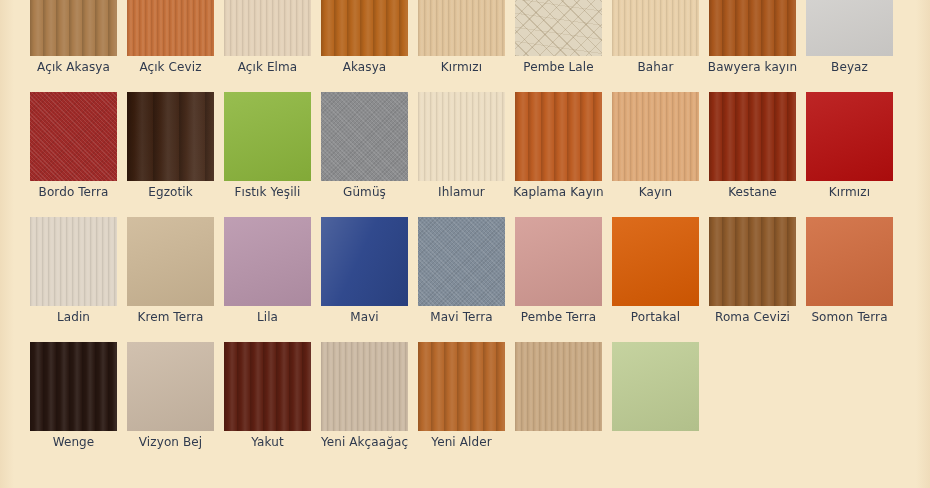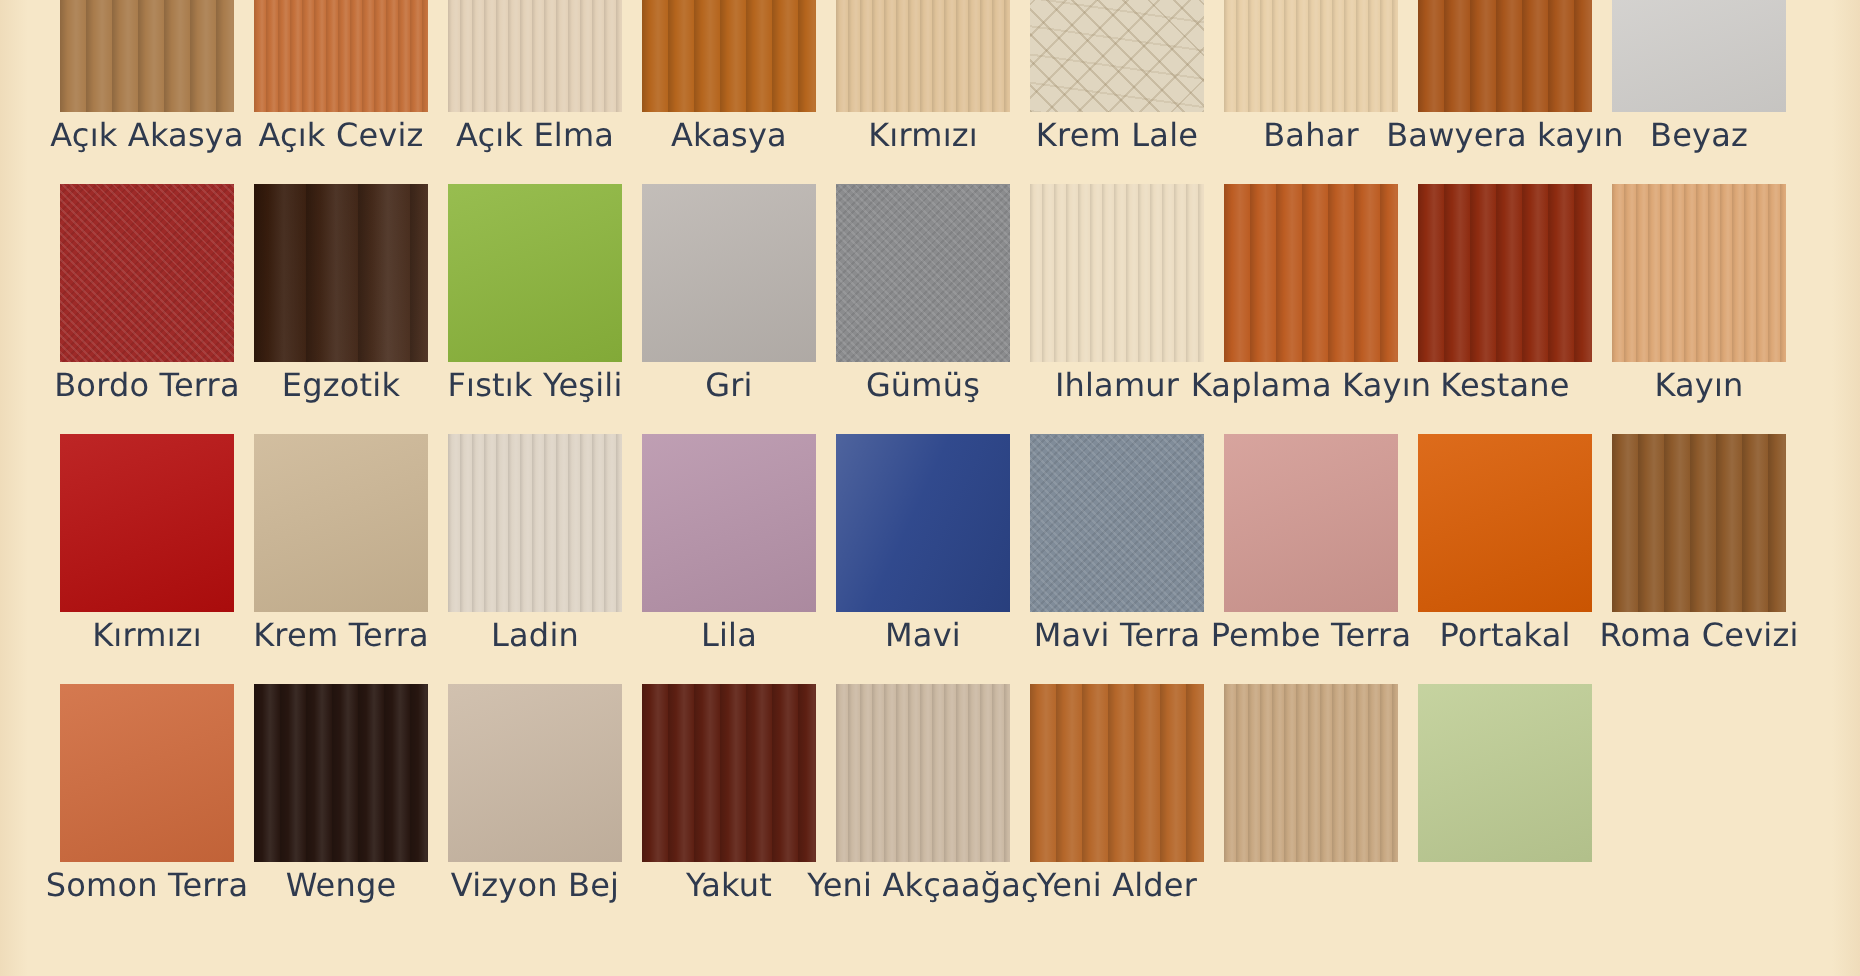--- a/index.html
+++ b/index.html
@@ -121,21 +121,21 @@
   }
   .grain.plain {
     background-image: linear-gradient(160deg, rgba(255,255,255,0.10), rgba(0,0,0,0.07));
   }
   .grain.sheen {
     background-image: linear-gradient(115deg, rgba(255,255,255,0.16) 0%, rgba(255,255,255,0.02) 45%, rgba(0,0,0,0.10) 100%);
   }
 
   .swatch-label {
     margin-top: 4px;
-    font-size: 16px;
+    font-size: 12px;
     line-height: 15px;
     color: #2f3a4e;
     text-align: right;
     white-space: nowrap;
     letter-spacing: 0.1px;
   }
 </style>
 </head>
 <body>
 
@@ -172,21 +172,21 @@
       <div class="swatch-cell">
         <div class="swatch-chip" style="background-color: rgb(224, 195, 154);">
           <div class="grain fine"></div>
         </div>
         <div class="swatch-label">Kırmızı</div>
       </div>
       <div class="swatch-cell">
         <div class="swatch-chip" style="background-color: rgb(224, 214, 192);">
           <div class="grain crackle"></div>
         </div>
-        <div class="swatch-label">Krem Lale</div>
+        <div class="swatch-label">Pembe Lale</div>
       </div>
       <div class="swatch-cell">
         <div class="swatch-chip" style="background-color: rgb(232, 207, 168);">
           <div class="grain fine"></div>
         </div>
         <div class="swatch-label">Bahar</div>
       </div>
       <div class="swatch-cell">
         <div class="swatch-chip" style="background-color: rgb(168, 86, 28);">
           <div class="grain medium"></div>
@@ -211,72 +211,66 @@
         </div>
         <div class="swatch-label">Egzotik</div>
       </div>
       <div class="swatch-cell">
         <div class="swatch-chip" style="background-color: rgb(140, 182, 60);">
           <div class="grain plain"></div>
         </div>
         <div class="swatch-label">Fıstık Yeşili</div>
       </div>
       <div class="swatch-cell">
-        <div class="swatch-chip" style="background-color: rgb(188, 182, 177);">
-          <div class="grain plain"></div>
-        </div>
-        <div class="swatch-label">Gri</div>
-      </div>
-      <div class="swatch-cell">
         <div class="swatch-chip" style="background-color: rgb(139, 140, 142);">
           <div class="grain speckle"></div>
         </div>
         <div class="swatch-label">Gümüş</div>
       </div>
       <div class="swatch-cell">
         <div class="swatch-chip" style="background-color: rgb(236, 221, 194);">
           <div class="grain fine"></div>
         </div>
         <div class="swatch-label">Ihlamur</div>
       </div>
       <div class="swatch-cell">
         <div class="swatch-chip" style="background-color: rgb(188, 92, 34);">
           <div class="grain medium"></div>
         </div>
         <div class="swatch-label">Kaplama Kayın</div>
       </div>
       <div class="swatch-cell">
+        <div class="swatch-chip" style="background-color: rgb(221, 168, 119);">
+          <div class="grain fine"></div>
+        </div>
+        <div class="swatch-label">Kayın</div>
+      </div>
+      <div class="swatch-cell">
         <div class="swatch-chip" style="background-color: rgb(142, 43, 16);">
           <div class="grain medium"></div>
         </div>
         <div class="swatch-label">Kestane</div>
       </div>
       <div class="swatch-cell">
-        <div class="swatch-chip" style="background-color: rgb(221, 168, 119);">
-          <div class="grain fine"></div>
-        </div>
-        <div class="swatch-label">Kayın</div>
-      </div>
-      <div class="swatch-cell">
         <div class="swatch-chip" style="background-color: rgb(182, 13, 13);">
           <div class="grain plain"></div>
         </div>
         <div class="swatch-label">Kırmızı</div>
       </div>
       <div class="swatch-cell">
+        <div class="swatch-chip" style="background-color: rgb(222, 212, 198);">
+          <div class="grain fine"></div>
+        </div>
+        <div class="swatch-label">Ladin</div>
+      </div>
+      <div class="swatch-cell">
         <div class="swatch-chip" style="background-color: rgb(205, 183, 149);">
           <div class="grain plain"></div>
         </div>
         <div class="swatch-label">Krem Terra</div>
-      </div>
-      <div class="swatch-cell">
-        <div class="swatch-chip" style="background-color: rgb(222, 212, 198);">
-          <div class="grain fine"></div>
-        </div>
-        <div class="swatch-label">Ladin</div>
       </div>
       <div class="swatch-cell">
         <div class="swatch-chip" style="background-color: rgb(184, 148, 171);">
           <div class="grain plain"></div>
         </div>
         <div class="swatch-label">Lila</div>
       </div>
       <div class="swatch-cell">
         <div class="swatch-chip" style="background-color: rgb(45, 70, 139);">
           <div class="grain sheen"></div>

